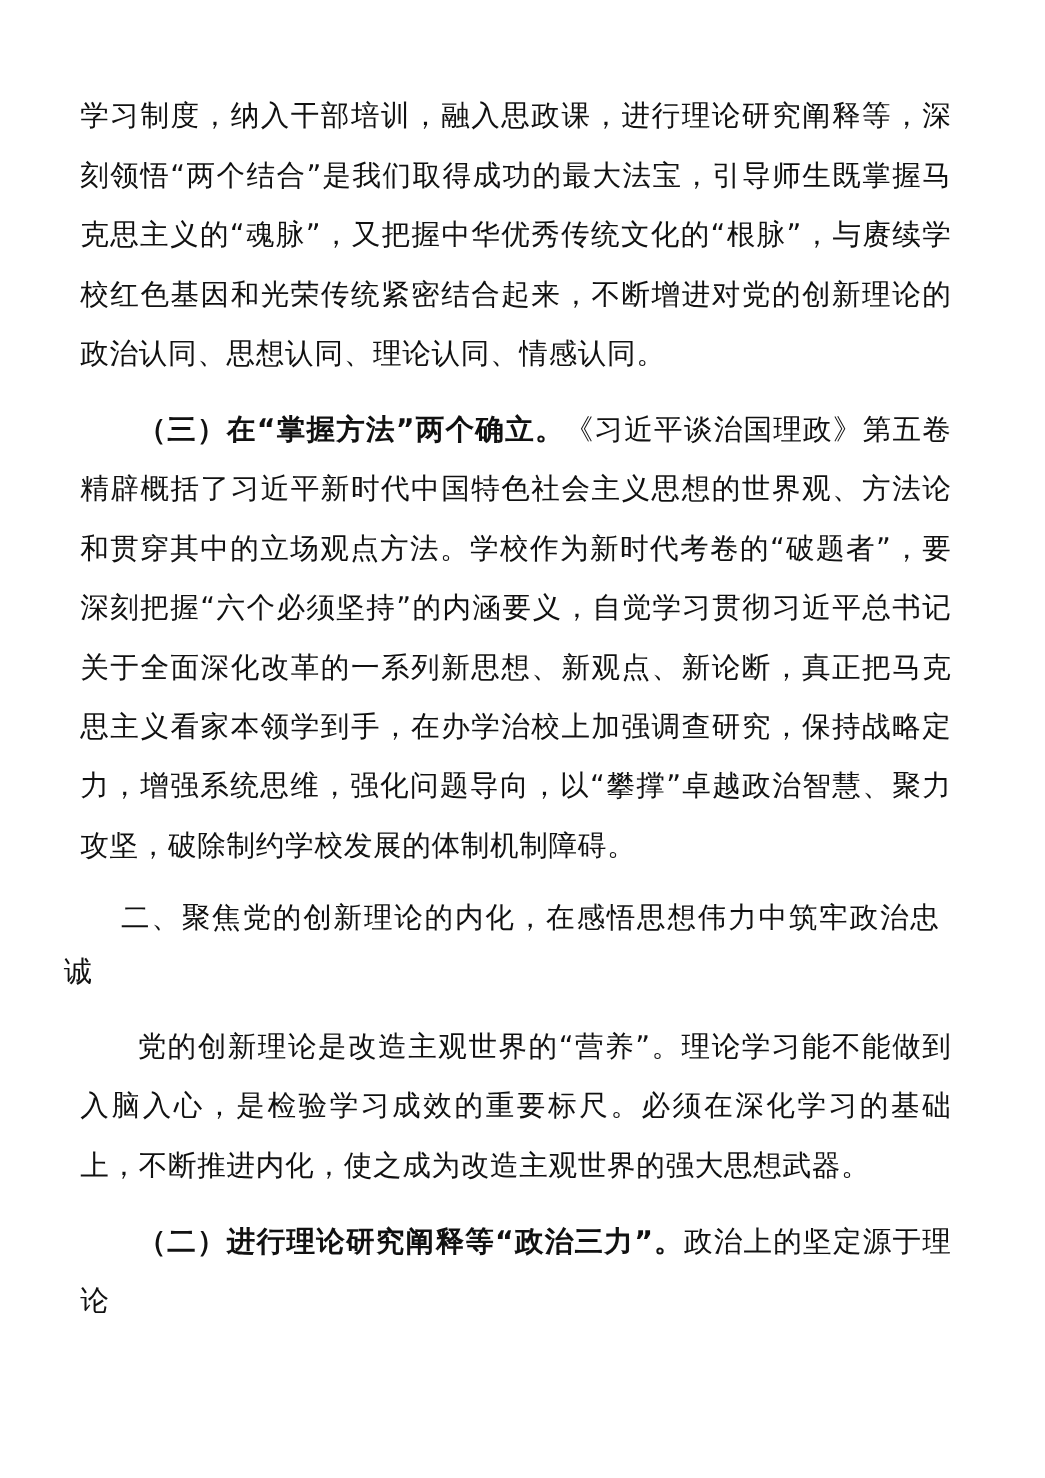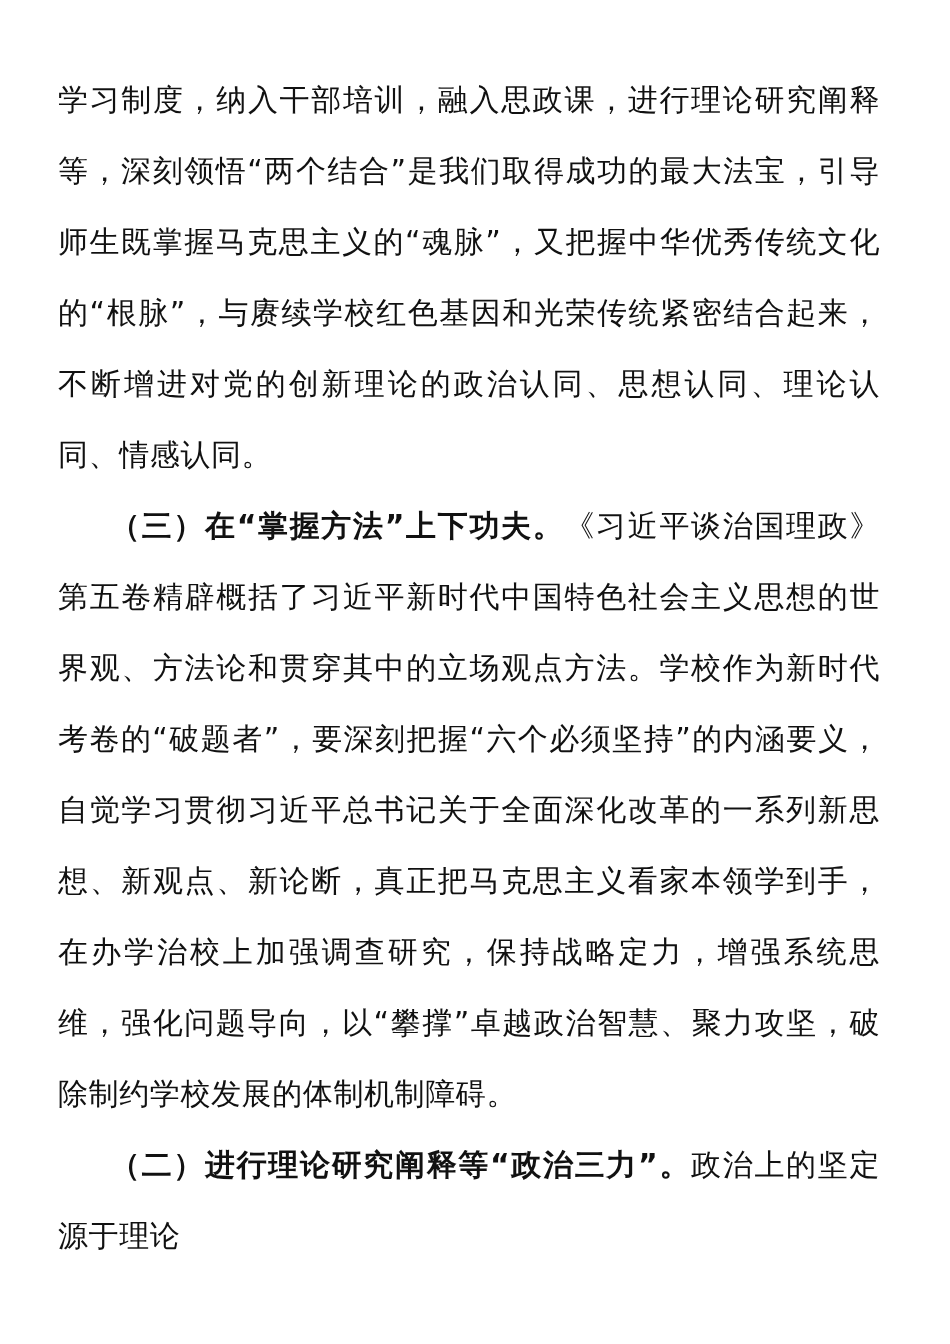--- a/index.html
+++ b/index.html
@@ -15,23 +15,23 @@
       color: #111111;
       font-family: "DejaVu Sans", "Liberation Sans", sans-serif;
     }
     .page {
       position: absolute;
       left: 58px;
       top: 64px;
       width: 822px;
     }
     .para {
-      margin: 0;
-      font-size: 30px;
-      line-height: 71px;
+      margin: 15px;
+      font-size: 26px;
+      line-height: 54px;
       letter-spacing: 0.6px;
       text-align: justify;
       text-align-last: left;
       word-break: break-all;
       text-indent: 52px;
     }
     .para.noindent {
       text-indent: 0;
     }
     .lead {
@@ -50,23 +50,27 @@
 </head>
 <body>
 
 <div class="page">
 
   <p class="para noindent">
     <span>学习制度，纳入干部培训，融入思政课，进行理论研究阐释等，深刻领悟“两个结合”是我们取得成功的最大法宝，引导师生既掌握马克思主义的“魂脉”，又把握中华优秀传统文化的“根脉”，与赓续学校红色基因和光荣传统紧密结合起来，不断增进对党的创新理论的政治认同、思想认同、理论认同、情感认同。</span>
   </p>
 
   <p class="para">
-    <span class="lead">（三）在“掌握方法”上下功夫。</span><span>《习近平谈治国理政》第五卷精辟概括了习近平新时代中国特色社会主义思想的世界观、方法论和贯穿其中的立场观点方法。学校作为新时代考卷的“破题者”，要深刻把握“六个必须坚持”的内涵要义，自觉学习贯彻习近平总书记关于全面深化改革的一系列新思想、新观点、新论断，真正把马克思主义看家本领学到手，在办学治校上加强调查研究，保持战略定力，增强系统思维，强化问题导向，以“攀撑”卓越政治智慧、聚力攻坚，破除制约学校发展的体制机制障碍。</span>
+    <span class="lead">（三）在“掌握方法”两个确立。</span><span>《习近平谈治国理政》第五卷精辟概括了习近平新时代中国特色社会主义思想的世界观、方法论和贯穿其中的立场观点方法。学校作为新时代考卷的“破题者”，要深刻把握“六个必须坚持”的内涵要义，自觉学习贯彻习近平总书记关于全面深化改革的一系列新思想、新观点、新论断，真正把马克思主义看家本领学到手，在办学治校上加强调查研究，保持战略定力，增强系统思维，强化问题导向，以“攀撑”卓越政治智慧、聚力攻坚，破除制约学校发展的体制机制障碍。</span>
   </p>
 
+  <h2 class="heading">二、聚焦党的创新理论的内化，在感悟思想伟力中筑牢政治忠诚</h2>
 
+  <p class="para">
+    <span>党的创新理论是改造主观世界的“营养”。理论学习能不能做到入脑入心，是检验学习成效的重要标尺。必须在深化学习的基础上，不断推进内化，使之成为改造主观世界的强大思想武器。</span>
+  </p>
 
 
   <p class="para">
     <span class="lead">（二）进行理论研究阐释等“政治三力”。</span><span>政治上的坚定源于理论</span>
   </p>
 
 </div>
 
 </body></html>

